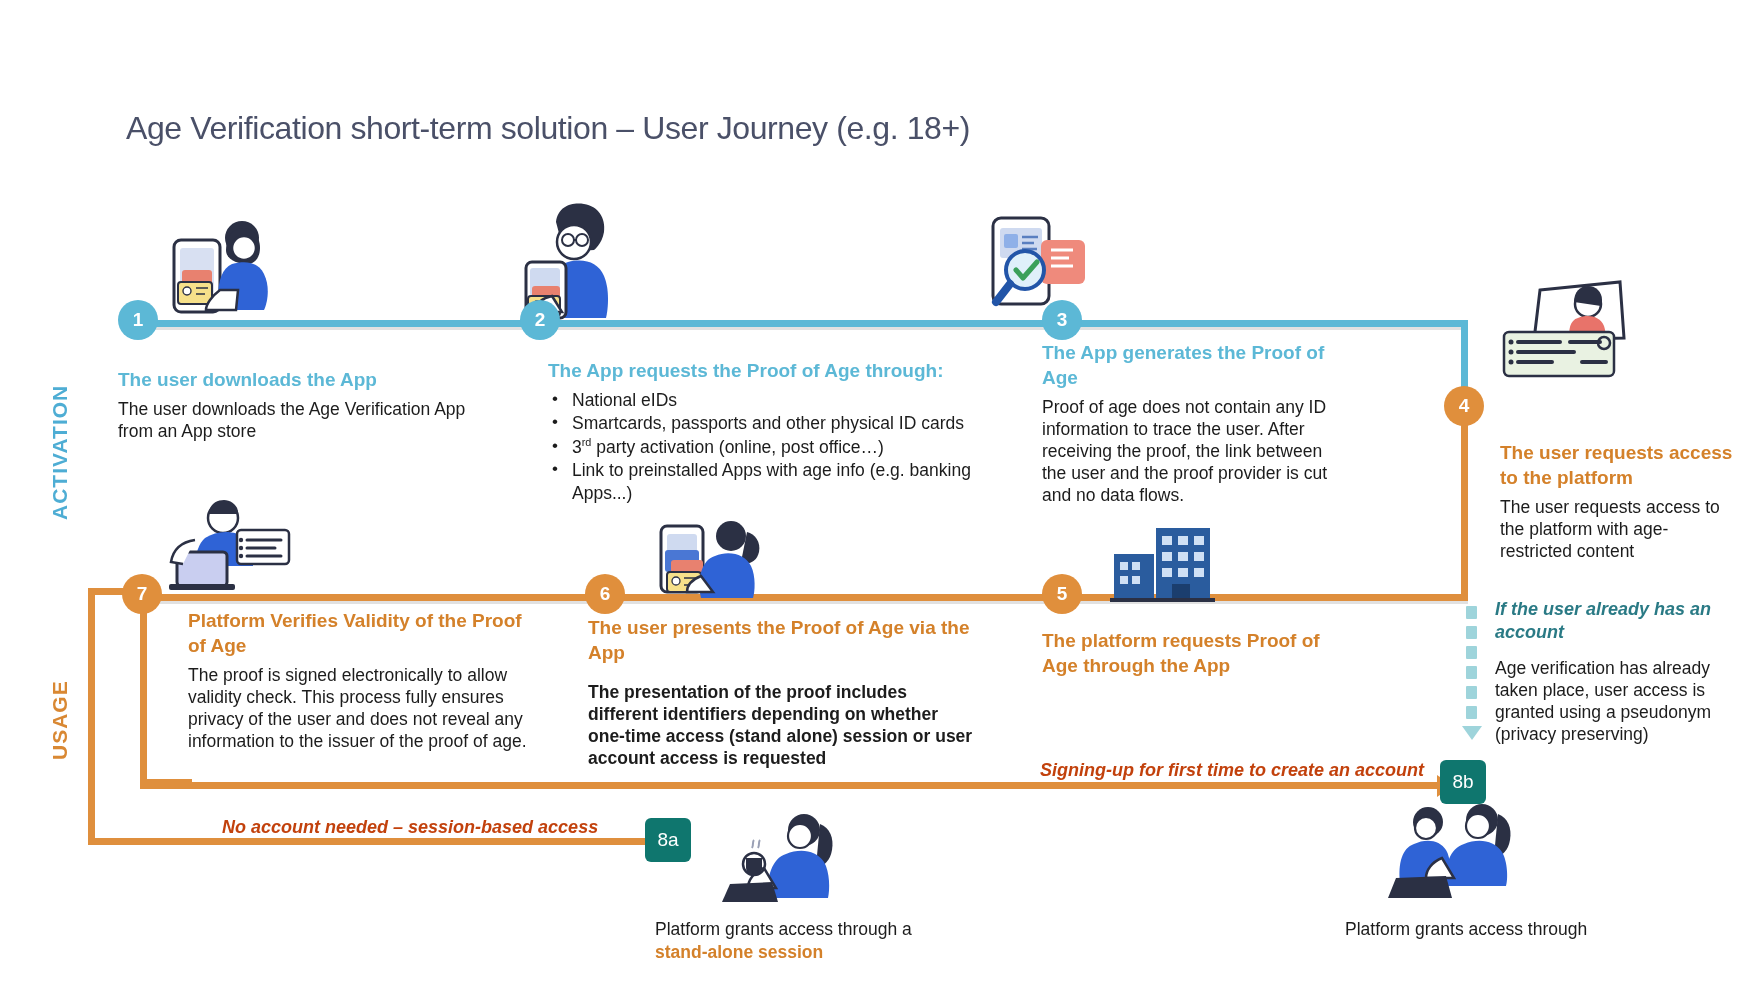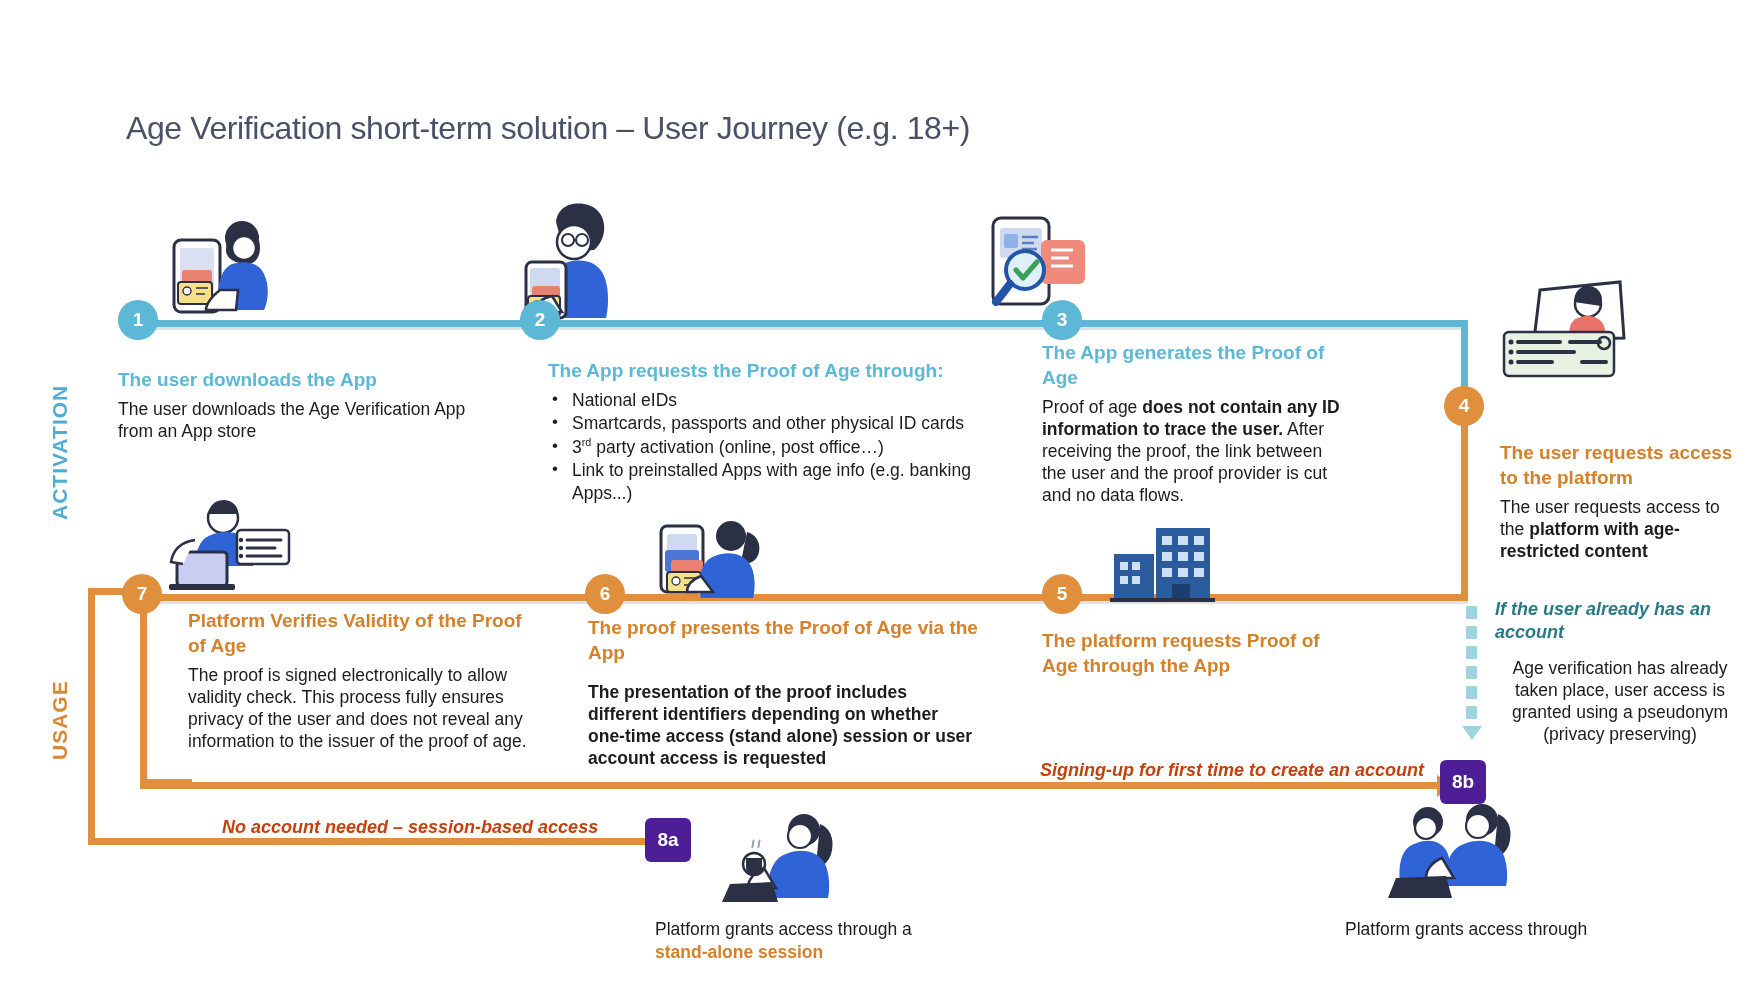--- a/index.html
+++ b/index.html
@@ -86,42 +86,42 @@
     font-weight: bold;
     font-size: 19px;
     z-index: 6;
   }
   .badge.blue   { background: #5cb8d6; }
   .badge.orange { background: #e08f3c; }
   .badge-sq {
     position: absolute;
     width: 46px; height: 44px;
     border-radius: 6px;
-    background: #4c1d95;
+    background: #0f766e;
     display: flex; align-items: center; justify-content: center;
-    color: #fff; font-weight: bold; font-size: 19px;
+    color: #fff; font-weight: normal; font-size: 19px;
     z-index: 7;
   }
 
   
   .block { position: absolute; }
   .head {
     font-weight: bold;
     font-size: 19px;
     line-height: 1.32;
     margin-bottom: 6px;
   }
   .head.blue   { color: #5cb8d6; }
   .head.orange { color: #d4812a; }
   .body {
     font-size: 17.5px;
     line-height: 1.26;
     color: #1c1c1c;
   }
-  .body b { font-weight: bold; }
+  .body b { font-weight: normal; }
   ul.bullets { list-style: none; font-size: 17.5px; line-height: 1.28; color: #1c1c1c; }
   ul.bullets li {
     position: relative;
     padding-left: 24px;
     margin-bottom: 1px;
   }
   ul.bullets li::before {
     content: "\2022";
     position: absolute;
     left: 4px; top: -1px;
@@ -368,39 +368,39 @@
     <div class="body"><span>Proof of age </span><b>does not contain any ID information to trace the user.</b><span> After receiving the proof, the link between the user and the proof provider is cut and no data flows.</span></div>
   </div>
 
   <div class="block" style="left:1500px; top:440px; width:240px;">
     <div class="head orange">The user requests access to the platform</div>
     <div class="body" style=""><span>The user requests access to the </span><b>platform with age-restricted content</b></div>
   </div>
 
   <div class="block" style="left:1495px; top:598px; width:250px;">
     <div class="annot-wrap" style="position:relative; left:0; top:0;">If the user already has an account</div>
-    <div class="body" style="margin-top:12px;text-align:center;">Age verification has already taken place, user access is granted using a pseudonym (privacy preserving)</div>
+    <div class="body" style="margin-top:12px;">Age verification has already taken place, user access is granted using a pseudonym (privacy preserving)</div>
   </div>
 
   <div class="dash-arrow" style="left:1466px; top:606px;">
     <div class="seg"></div>
       <div class="seg"></div>
       <div class="seg"></div>
     <div class="seg"></div>
       <div class="seg"></div>
       <div class="seg"></div>
     <div class="tip"></div>
   </div>
 
   <div class="block" style="left:1042px; top:628px; width:290px;">
     <div class="head orange">The platform requests Proof of Age through the App</div>
   </div>
 
   <div class="block" style="left:588px; top:615px; width:390px;">
-    <div class="head orange">The proof presents the Proof of Age via the App</div>
+    <div class="head orange">The user presents the Proof of Age via the App</div>
     <div class="body" style="margin-top:16px;font-weight:bold;">The presentation of the proof includes different identifiers depending on whether one-time access (stand alone) session or user account access is requested</div>
   </div>
 
   <div class="block" style="left:188px; top:608px; width:350px;">
     <div class="head orange">Platform Verifies Validity of the Proof of Age</div>
     <div class="body" style="margin-top:6px;">The proof is signed electronically to allow validity check. This process fully ensures privacy of the user and does not reveal any information to the issuer of the proof of age.</div>
   </div>
 
   <div class="annot" style="left:1040px; top:760px;">Signing-up for first time to create an account</div>
   <div class="annot" style="left:222px; top:817px;">No account needed – session-based access</div>

